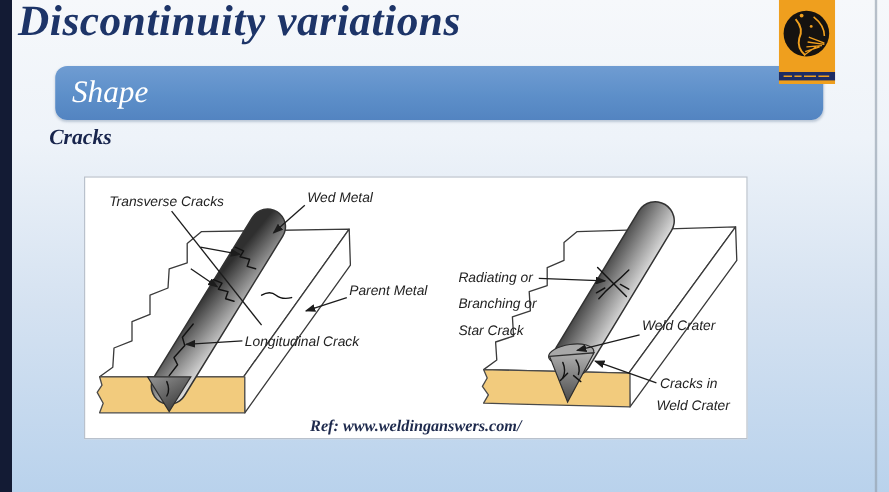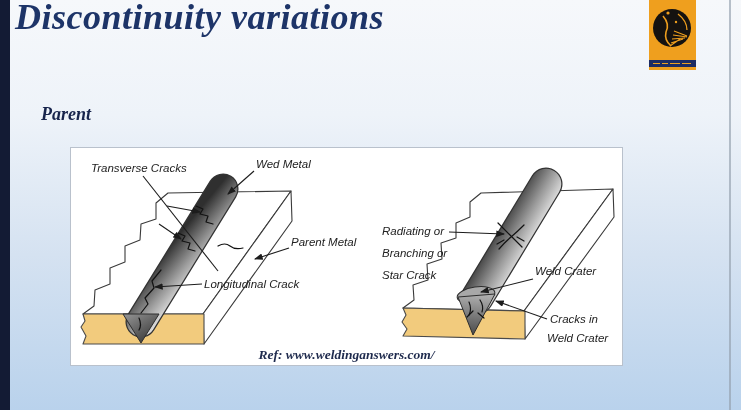--- a/index.html
+++ b/index.html
@@ -44,36 +44,39 @@
 </style>
 </head>
 <body>
 
 <div class="slide">
   <div class="left-bar"></div>
   <div class="right-line"></div>
 
   <h1 class="title">Discontinuity variations</h1>
 
+  <div class="banner">
+    <span class="banner-text">Shape</span>
+  </div>
 
   <div class="logo">
     <svg width="47" height="70" viewBox="0 0 47 70">
       <rect x="0" y="0" width="47" height="70" fill="#ef9f1e"></rect>
       <circle cx="23" cy="28" r="19" fill="#151210"></circle>
       <path d="M14,16 q7,8 3,16 q-2,8 5,14" fill="none" stroke="#ef9f1e" stroke-width="1.6"></path>
       <path d="M29,14 q9,7 9,16" fill="none" stroke="#ef9f1e" stroke-width="1.3"></path>
       <path d="M25,31 l13,5 M24,35 l14,2 M23,39 l13,-1 M22,43 l12,-4 M21,46 l10,-7" stroke="#ef9f1e" stroke-width="1.1" fill="none"></path>
       <circle cx="19" cy="13" r="1.6" fill="#ef9f1e"></circle>
       <circle cx="27" cy="22" r="1.2" fill="#ef9f1e"></circle>
       <rect x="0" y="60" width="47" height="7" fill="#1d2c63"></rect>
       <path d="M4,63.5 h7 M13,63.5 h6 M21,63.5 h10 M33,63.5 h9" stroke="#ef9f1e" stroke-width="1.2"></path>
     </svg>
   </div>
 
-  <div class="heading">Parent</div>
+  <div class="heading">Cracks</div>
 
   <div class="panel">
 
     <svg class="diag-left" width="300" height="213" viewBox="0 0 300 213">
       <defs>
         <linearGradient id="bgl" gradientUnits="userSpaceOnUse" x1="100" y1="93" x2="134" y2="121">
           <stop offset="0" stop-color="#2f2f2f"></stop>
             <stop offset="0.55" stop-color="#9a9a9a"></stop>
             <stop offset="1" stop-color="#ececec"></stop>
         </linearGradient>

